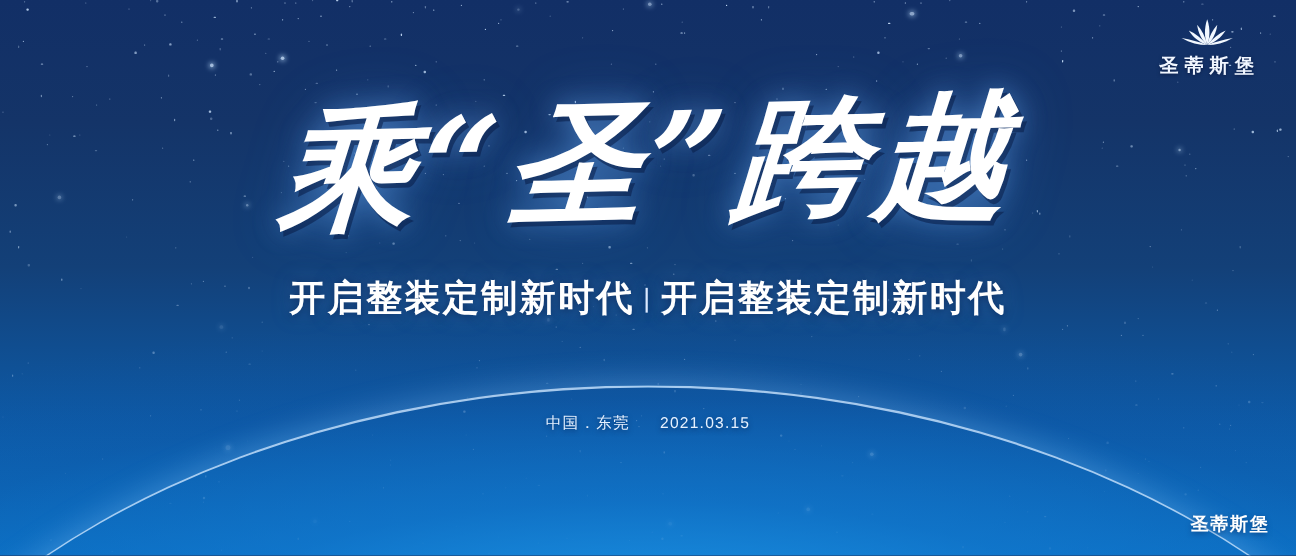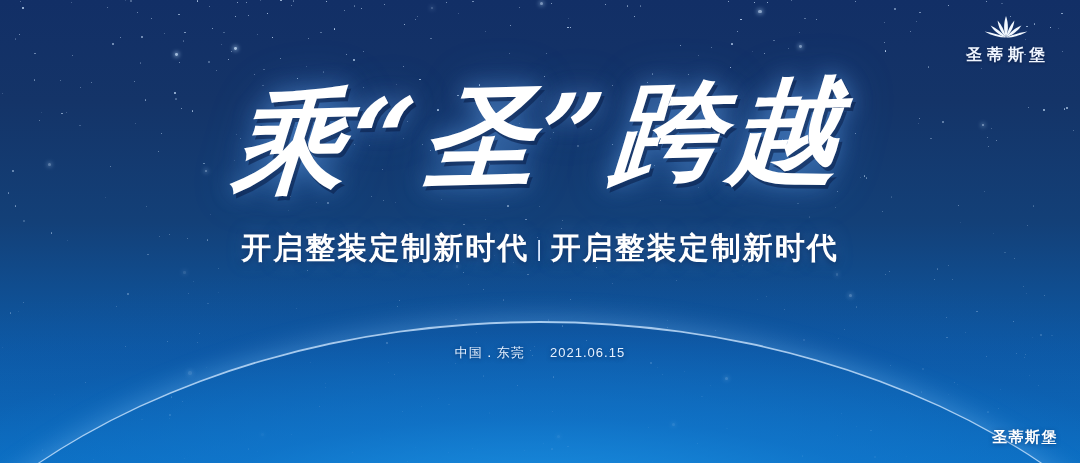--- a/index.html
+++ b/index.html
@@ -575,18 +575,18 @@
   </div>
 
   <div class="subtitle">
     <span>开启整装定制新时代</span><span class="bar">|</span><span>开启整装定制新时代</span>
   </div>
 
 
   <div class="place">
     <span>中国．东莞</span>
     <span style="display:inline-block;width:16px"></span>
-    <span>2021.06.15</span>
+    <span>2021.03.15</span>
   </div>
 
   <div class="watermark">圣蒂斯堡</div>
 
 </div>
 
 </body></html>

